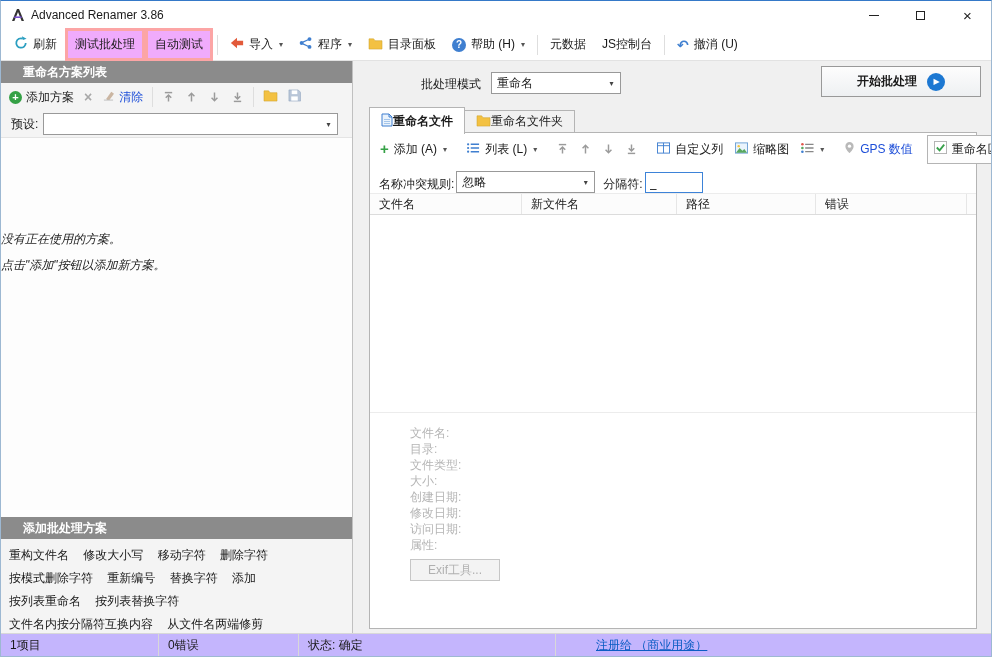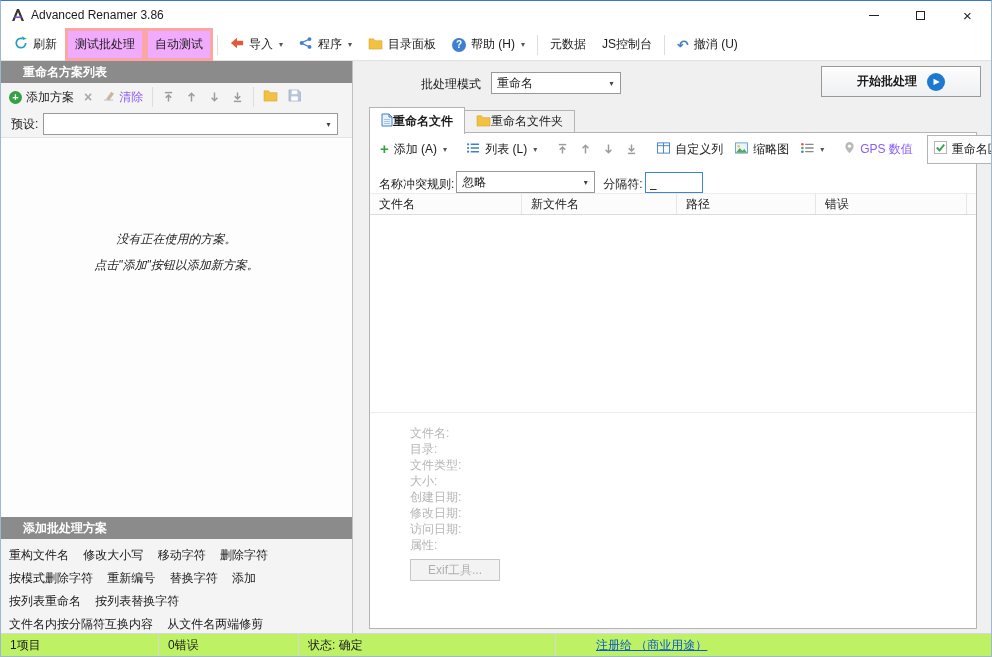--- a/index.html
+++ b/index.html
@@ -25,26 +25,26 @@
 .help-badge{width:14px;height:14px;border-radius:50%;background:#3f7fd0;color:#fff;font-size:10px;font-weight:bold;display:flex;align-items:center;justify-content:center}
 .undo-glyph{color:#3f7fd0;font-size:14px;font-weight:bold;line-height:12px}
 
 
 .left-panel{position:absolute;top:60px;left:0;width:352px;bottom:23px;background:#f4f4f4;border-right:1px solid #c0c0c0}
 .panel-header{height:22px;background:#8b8b8b;color:#fff;font-weight:bold;display:flex;align-items:center;padding:0 22px}
 .lp-toolbar{height:28px;display:flex;align-items:center;padding:0 3px}
 .lp-btn{display:flex;align-items:center;gap:4px;padding:4px 5px}
 .plus-badge{width:13px;height:13px;border-radius:50%;background:#35a146;color:#fff;font-size:11px;font-weight:bold;display:flex;align-items:center;justify-content:center;line-height:1}
 .x-glyph{color:#a8a8a8;font-size:14px;font-weight:bold;line-height:10px}
-.disabled-text{color:#8b5cf6}
+.disabled-text{color:#1d4ed8}
 .preset-row{display:flex;align-items:center;padding:2px 10px;gap:5px}
 .combobox{height:22px;background:#fff;border:1px solid #999;display:flex;align-items:center;justify-content:space-between;padding:0 0 0 5px}
 .combo-arrow{width:17px;height:100%;display:flex;align-items:center;justify-content:center;color:#444;font-size:8px}
 .preset-combo{flex:1;margin-right:4px}
-.lp-body{position:absolute;top:76px;left:0;right:0;height:380px;background:#fdfdfd;border-top:1px solid #e4e4e4;text-align:center}
+.lp-body{position:absolute;top:76px;left:0;right:0;height:380px;background:#fdfdfd;border-top:1px solid #e4e4e4;}
 .empty-msg{margin-top:88px;font-style:italic;line-height:26px;color:#222}
 .lp-header2{position:absolute;top:456px;left:0;right:0}
 .links-area{position:absolute;top:478px;left:0;right:0;bottom:0;padding:5px 8px;background:#f4f4f4}
 .method-link{display:inline-block;margin-right:11px;line-height:23px;color:#1a1a1a}
 
 
 .right-panel{position:absolute;top:60px;left:352px;right:0;bottom:23px;background:#f0f0f0}
 .mode-label{position:absolute;left:68px;top:15px}
 .mode-combo{position:absolute;left:138px;top:11px;width:130px}
 .start-btn{position:absolute;right:10px;top:5px;width:160px;height:31px;border:1px solid #999;background:linear-gradient(#fdfdfd,#eef0f2);display:flex;align-items:center;justify-content:center;gap:10px;font-weight:bold}
@@ -65,21 +65,21 @@
 .sep-input{width:58px;height:21px;border:1px solid #3d83d8;padding:1px 4px;font:inherit;margin-left:2px}
 .table-header{height:22px;display:flex;background:#fcfcfc;border-top:1px solid #ececec;border-bottom:1px solid #dcdcdc}
 .th{display:flex;align-items:center;padding:0 9px;border-right:1px solid #e6e6e6}
 .th1{width:152px}.th2{width:155px}.th3{width:139px}.th4{width:151px}
 .table-body{height:198px;border-bottom:1px solid #ececec}
 .info-panel{padding:12px 0 0 40px;color:#b5b5b5;line-height:16px}
 .exif-btn{margin:6px 0 0 40px;width:90px;height:22px;border:1px solid #c6c6c6;background:#f3f3f3;color:#b0b0b0;display:flex;align-items:center;justify-content:center}
 .rename-match{margin-left:auto}
 
 
-.statusbar{position:absolute;left:0;right:0;bottom:0;height:23px;background:#bef264;border-top:1px solid #d8d8d8;display:flex}
+.statusbar{position:absolute;left:0;right:0;bottom:0;height:23px;background:#c4b5fd;border-top:1px solid #d8d8d8;display:flex}
 .sb-sec{display:flex;align-items:center;padding:0 9px;border-right:1px solid #d8d8d8;height:100%}
 .sb1{width:158px}.sb2{width:140px}.sb3{width:257px}
 .sb4{flex:1;border-right:none;padding-left:40px}
 .register-link{color:#0b5cc4;text-decoration:underline}
 </style>
 </head>
 <body>
 
 <div class="window">
 

